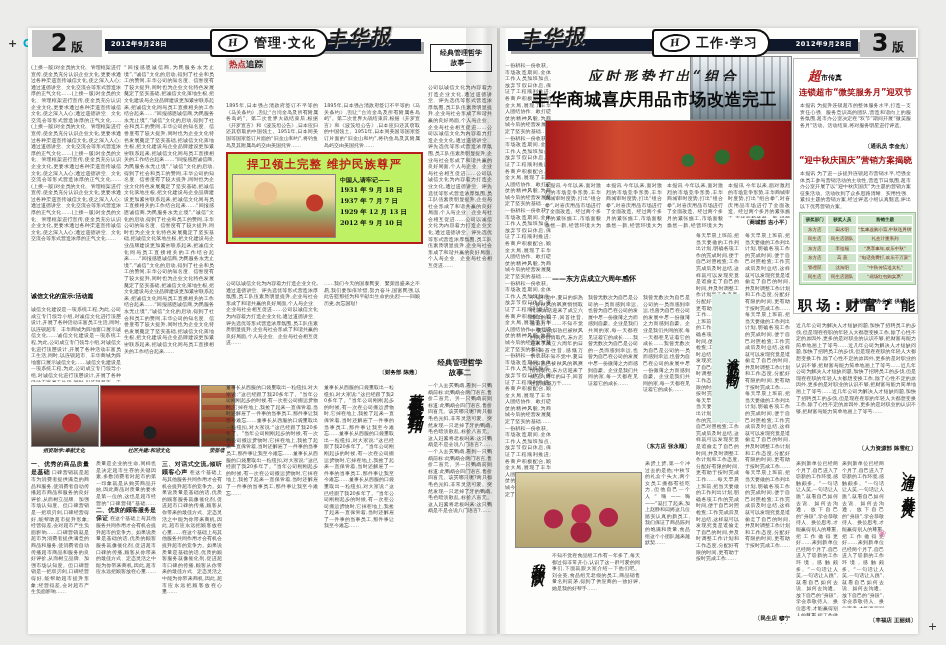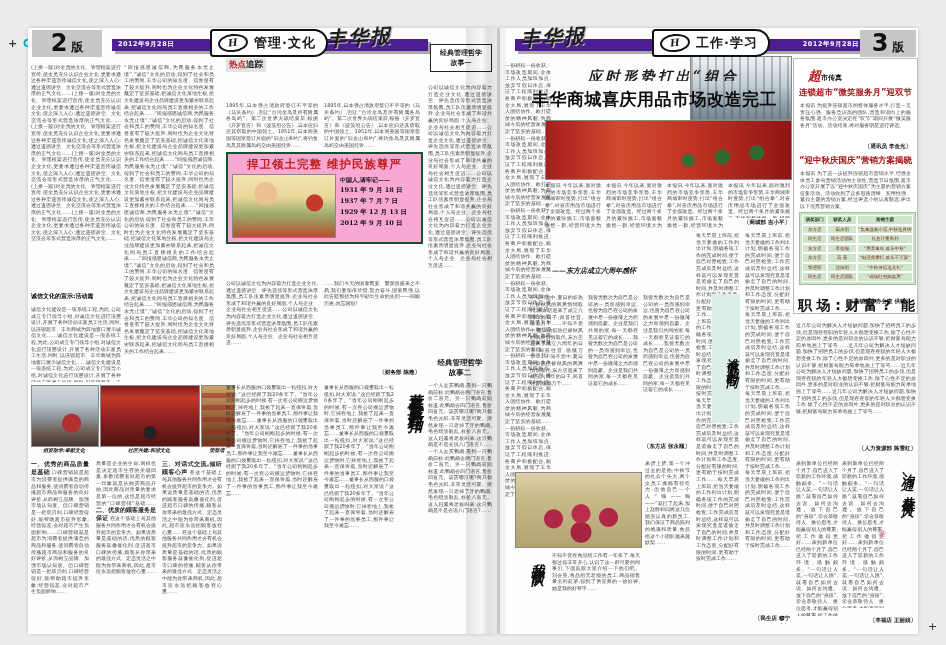--- a/index.html
+++ b/index.html
@@ -8,38 +8,38 @@
   .page{position:absolute;top:28px;height:606px;background:#fdfdfc;box-shadow:0 0 4px rgba(0,0,0,.18);}
   #page-left{left:28px;width:469px;}
   #page-right{left:500px;width:418px;}
   .fold{position:absolute;top:28px;left:466px;width:40px;height:606px;
         background:linear-gradient(90deg,rgba(0,0,0,.10),rgba(0,0,0,.02) 40%,rgba(0,0,0,.12) 55%,rgba(0,0,0,.03));z-index:5;}
   .abs{position:absolute;}
   
   .pn-box{background:#c7c7c7;color:#111;display:flex;align-items:baseline;justify-content:center;gap:4px;}
   .pn-num{font-size:24px;font-weight:900;line-height:26px;}
   .pn-word{font-size:12px;font-weight:700;}
-  .hbar{background:#4c1d95;box-shadow:3px 3px 0 #a9a9a9;margin-left:7px;}
+  .hbar{background:#0f172a;box-shadow:3px 3px 0 #a9a9a9;}
   .date-chip{color:#fff;font-size:6.5px;font-weight:700;letter-spacing:.5px;line-height:11px;}
   .bracket{background:#fff;border:2px solid #111;border-radius:4px 16px 16px 4px;display:flex;align-items:center;gap:6px;padding:0 10px 0 6px;}
   .logo-ellipse{display:inline-block;width:26px;height:14px;border:2px solid #111;border-radius:50%;
       font-family:"DejaVu Serif",serif;font-style:italic;font-weight:900;font-size:10px;line-height:13px;text-align:center;transform:rotate(-6deg);}
   .section-name{font-size:13px;font-weight:900;letter-spacing:1px;}
   .masthead{font-family:"DejaVu Serif",serif;font-style:italic;font-weight:900;font-size:20px;
       transform:rotate(-3deg);letter-spacing:2px;color:#1c1c1c;text-shadow:1px 1px 0 #bbb;z-index:3;}
   
   .col{position:absolute;overflow:hidden;text-align:justify;word-break:break-all;}
   .tiny{font-size:5px;line-height:6.6px;color:#2a2a2a;opacity:.88;}
   .subhead{font-size:6px;font-weight:900;color:#000;line-height:8px;}
   .byline{font-size:5.5px;font-weight:700;text-align:right;color:#111;line-height:8px;}
   .hei{font-family:"DejaVu Sans",sans-serif;font-weight:900;color:#0d0d0d;}
   .callig{font-family:"DejaVu Serif",serif;font-style:italic;font-weight:900;color:#0d0d0d;}
   .vert{writing-mode:vertical-rl;text-orientation:upright;letter-spacing:3px;}
   
-  .redbox{border:2px solid #14532d;background:#f9a8d4;}
+  .redbox{border:2px solid #b91c1c;background:#bef264;}
   .redbox-title{color:#c01d1d;font-weight:900;font-size:11.5px;text-align:center;letter-spacing:1px;padding:3px 0 2px;}
   .dates{font-family:"DejaVu Serif",serif;font-weight:700;font-size:6.5px;line-height:11px;color:#111;}
   
   .storybox{border:1.5px solid #222;background:#fff;text-align:center;font-weight:900;font-size:7px;line-height:10px;padding:3px 0;}
   .storybox2{text-align:center;font-weight:900;font-size:7.5px;line-height:10px;}
   
   .fax{border:1px solid #bbb;background:#fff;}
   .fax-super{font-family:"DejaVu Serif",serif;font-style:italic;font-weight:900;font-size:13px;color:#b61f1f;}
   .fax-rest{font-size:7px;font-weight:900;color:#111;}
   .red-head{color:#a61717;font-weight:900;font-size:8.5px;text-align:center;line-height:11px;}
@@ -225,21 +225,21 @@
           <div class="td">“现场红包购实惠”</div>
         </div>
       </div>
     <div class="col byline" style="left:6px;top:238px;width:111px;height:9px;">〔连锁超市办公室 供稿〕</div>
   </div>
 
   <div class="col hei" style="left:298px;top:266px;width:118px;height:22px;font-size:14px;line-height:22px;letter-spacing:1px;">职场:财富? 能力?</div>
   <div class="col tiny" style="left:296px;top:294px;width:120px;height:120px;">近几年公司为解决人才短缺问题,加快了招聘员工的步伐,但是现在在职的年轻人大都想变换工作,除了心性不定的原因外,更多的是对职业的认识不够,把财富与能力简单地画上了等号……近几年公司为解决人才短缺问题,加快了招聘员工的步伐,但是现在在职的年轻人大都想变换工作,除了心性不定的原因外,更多的是对职业的认识不够,把财富与能力简单地画上了等号……近几年公司为解决人才短缺问题,加快了招聘员工的步伐,但是现在在职的年轻人大都想变换工作,除了心性不定的原因外,更多的是对职业的认识不够,把财富与能力简单地画上了等号……近几年公司为解决人才短缺问题,加快了招聘员工的步伐,但是现在在职的年轻人大都想变换工作,除了心性不定的原因外,更多的是对职业的认识不够,把财富与能力简单地画上了等号……</div>
   <div class="col byline" style="left:296px;top:416px;width:120px;height:10px;">〔人力资源部 陈雪红〕</div>
 
-  <div class="col" style="left:52px;top:238px;width:130px;height:10px;font-size:7px;font-weight:900;font-style:italic;">——东方店成立六周年感怀</div>
+  <div class="col" style="left:52px;top:246px;width:130px;height:10px;font-size:7px;font-weight:900;">——东方店成立六周年感怀</div>
   <div class="col tiny" style="left:30px;top:266px;width:53px;height:148px;">不知不觉中,夏日的炽热已被秋风的飒爽悄悄取代,东方店迎来了成立六周年的日子,回首往昔,感慨万千……不知不觉中,夏日的炽热已被秋风的飒爽悄悄取代,东方店迎来了成立六周年的日子,回首往昔,感慨万千……不知不觉中,夏日的炽热已被秋风的飒爽悄悄取代,东方店迎来了成立六周年的日子,回首往昔,感慨万千……</div>
   <div class="col tiny" style="left:88px;top:266px;width:50px;height:148px;">我曾无数次为自己是公司的一员而感到幸运,也曾为自己在公司的发展中尽一份微薄之力而感到自豪。企业是我们共同的家,每一天都在见证着它的成长……我曾无数次为自己是公司的一员而感到幸运,也曾为自己在公司的发展中尽一份微薄之力而感到自豪。企业是我们共同的家,每一天都在见证着它的成长……</div>
   <div class="col tiny" style="left:143px;top:266px;width:47px;height:140px;">我曾无数次为自己是公司的一员而感到幸运,也曾为自己在公司的发展中尽一份微薄之力而感到自豪。企业是我们共同的家,每一天都在见证着它的成长……我曾无数次为自己是公司的一员而感到幸运,也曾为自己在公司的发展中尽一份微薄之力而感到自豪。企业是我们共同的家,每一天都在见证着它的成长……</div>
   <div class="col byline" style="left:100px;top:414px;width:90px;height:10px;">〔东方店 张永顺〕</div>
 
   <div class="col tiny" style="left:196px;top:204px;width:43px;height:396px;">每天早晨上班前,把当天要做的工作列出计划,明确各项工作的完成时间,便于自己对照检查;工作完成后及时总结,这样就可以发现究竟是谁偷走了自己的时间,并及时调整工作计划和工作态度,分配好有限的时间,更有助于按时完成工作……每天早晨上班前,把当天要做的工作列出计划,明确各项工作的完成时间,便于自己对照检查;工作完成后及时总结,这样就可以发现究竟是谁偷走了自己的时间,并及时调整工作计划和工作态度,分配好有限的时间,更有助于按时完成工作……每天早晨上班前,把当天要做的工作列出计划,明确各项工作的完成时间,便于自己对照检查;工作完成后及时总结,这样就可以发现究竟是谁偷走了自己的时间,并及时调整工作计划和工作态度,分配好有限的时间,更有助于按时完成工作……每天早晨上班前,把当天要做的工作列出计划,明确各项工作的完成时间,便于自己对照检查;工作完成后及时总结,这样就可以发现究竟是谁偷走了自己的时间,并及时调整工作计划和工作态度,分配好有限的时间,更有助于按时完成工作……</div>
   <div class="col tiny" style="left:245px;top:204px;width:45px;height:380px;">每天早晨上班前,把当天要做的工作列出计划,明确各项工作的完成时间,便于自己对照检查;工作完成后及时总结,这样就可以发现究竟是谁偷走了自己的时间,并及时调整工作计划和工作态度,分配好有限的时间,更有助于按时完成工作……每天早晨上班前,把当天要做的工作列出计划,明确各项工作的完成时间,便于自己对照检查;工作完成后及时总结,这样就可以发现究竟是谁偷走了自己的时间,并及时调整工作计划和工作态度,分配好有限的时间,更有助于按时完成工作……每天早晨上班前,把当天要做的工作列出计划,明确各项工作的完成时间,便于自己对照检查;工作完成后及时总结,这样就可以发现究竟是谁偷走了自己的时间,并及时调整工作计划和工作态度,分配好有限的时间,更有助于按时完成工作……每天早晨上班前,把当天要做的工作列出计划,明确各项工作的完成时间,便于自己对照检查;工作完成后及时总结,这样就可以发现究竟是谁偷走了自己的时间,并及时调整工作计划和工作态度,分配好有限的时间,更有助于按时完成工作……</div>
   <div class="col callig vert time-bg" style="left:212px;top:266px;width:28px;height:128px;font-size:12px;z-index:2;text-align:center;">谁偷了我的时间</div>
   <div class="col byline" style="left:245px;top:586px;width:45px;height:10px;">〔民生店 穆宁宁〕</div>
 

